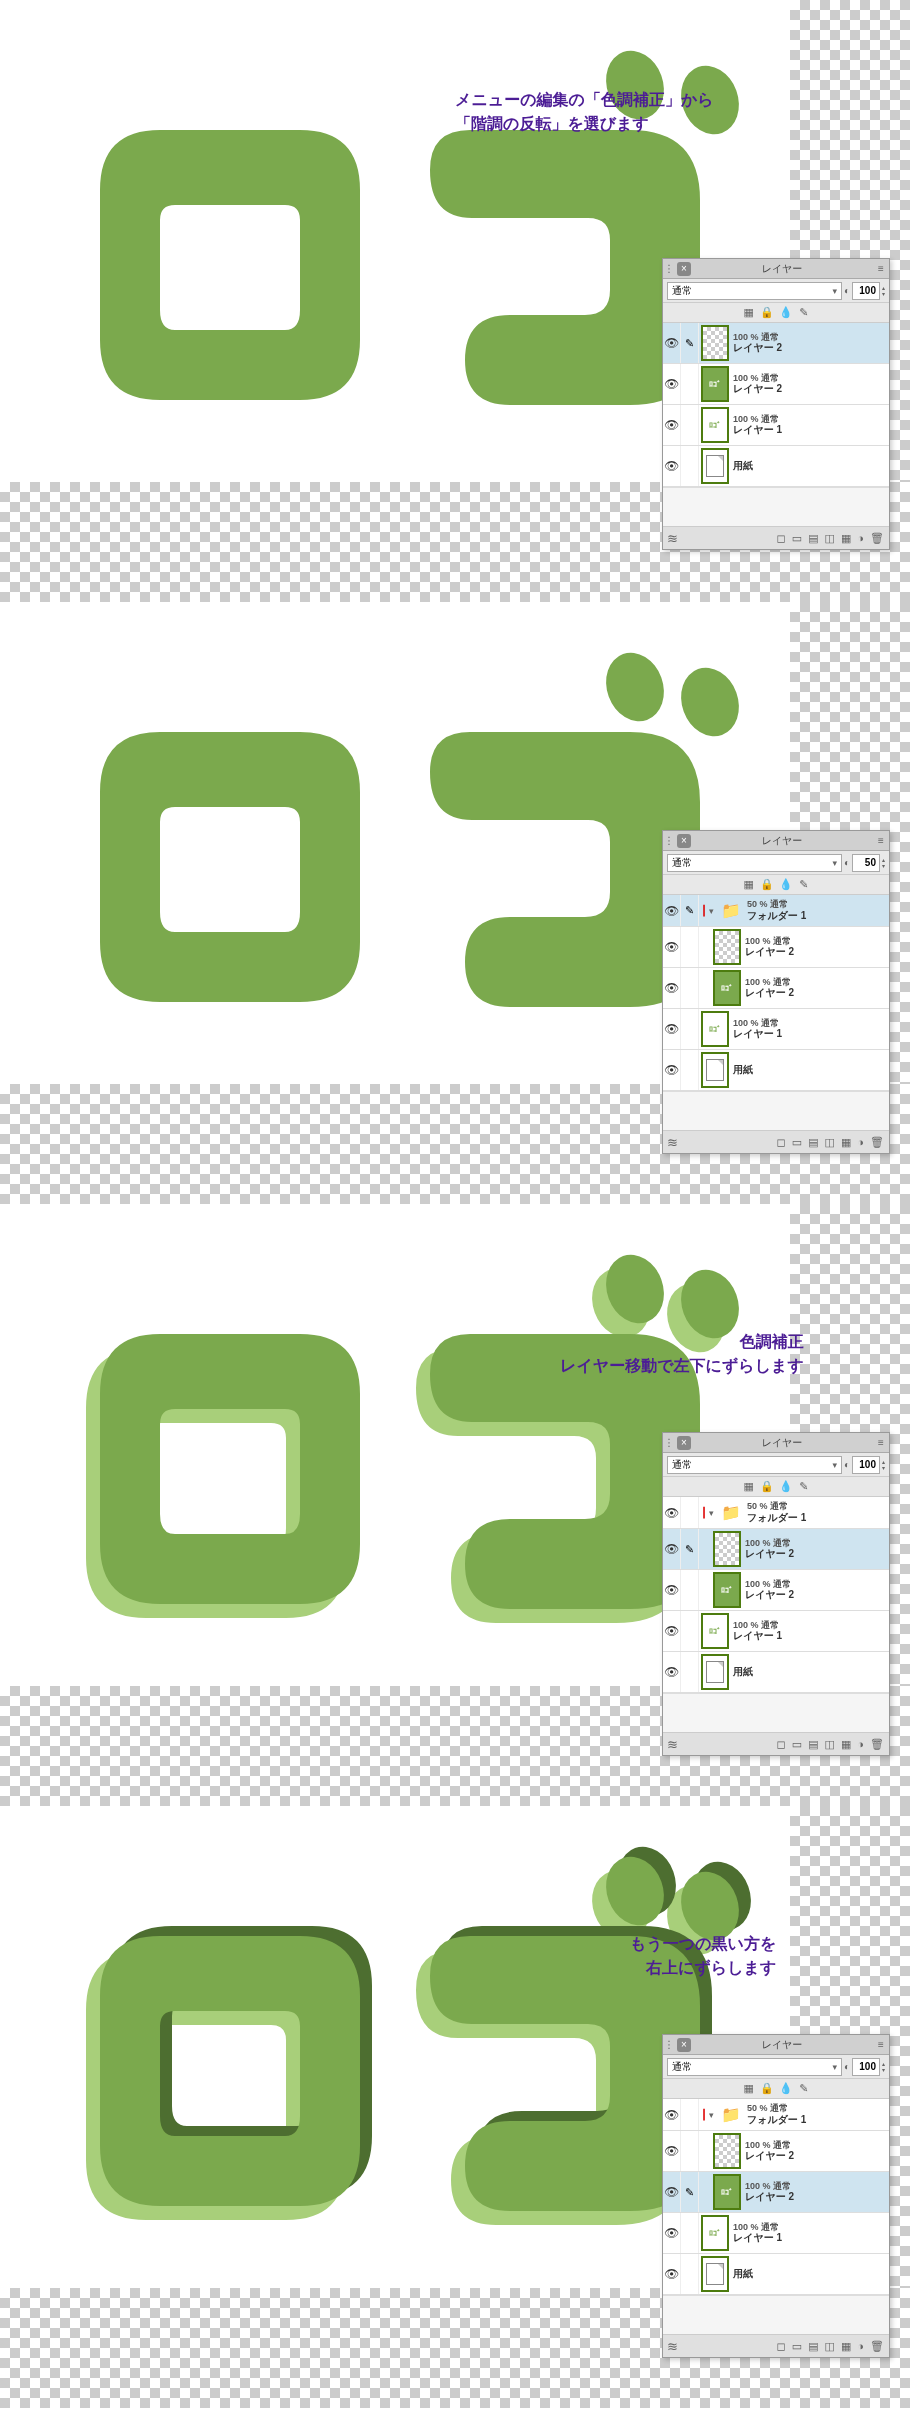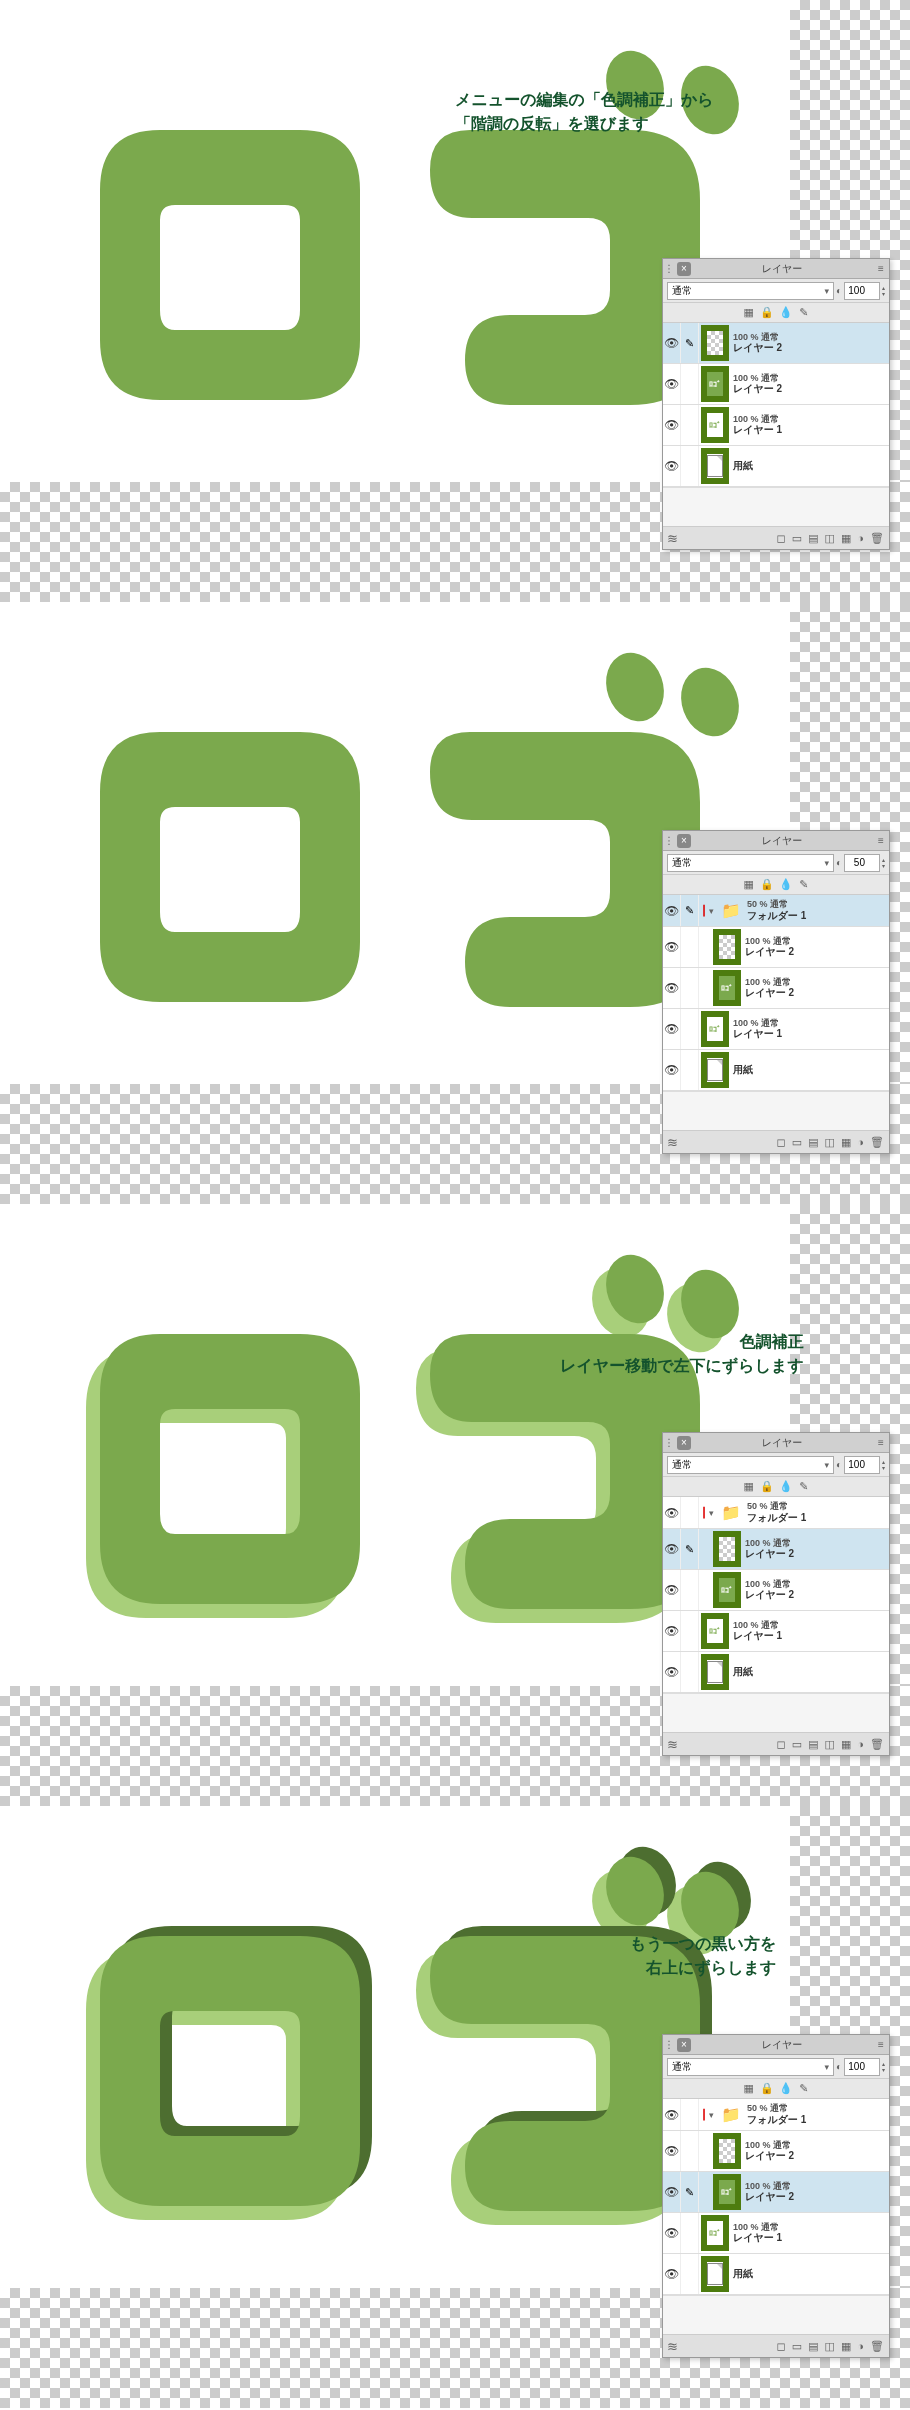--- a/index.html
+++ b/index.html
@@ -32,21 +32,21 @@
     position: absolute;
     left: 0; top: 0; right: 120px; bottom: 120px;
     background: #fff;
   }
   .logo-svg {
     position: absolute;
     left: 40px; top: 40px;
   }
   .annotation {
     position: absolute;
-    color: #14532d;
+    color: #4c1d95;
     font-size: 16px;
     font-weight: bold;
     line-height: 1.5;
     text-align: left;
     white-space: pre-line;
   }
   .annotation.right { text-align: right; }
 
   
   .panel {
@@ -101,25 +101,26 @@
     height: 18px;
     padding: 4px 4px;
     display: flex;
     align-items: center;
     justify-content: space-between;
   }
   .blend-mode-arrow { color: #666; font-size: 9px; }
   .opacity-box {
     background: #fff;
     border: 1px solid #aaa;
-    width: 36px; height: 18px;
+    width: 28px; height: 18px;
     display: flex;
     align-items: center;
     justify-content: flex-end;
-    padding: 0 14px;
+    padding: 0 3px;
+    font-weight: bold;
   }
   .opacity-arrows {
     display: flex;
     flex-direction: column;
     font-size: 6px;
     line-height: 6px;
     color: #666;
   }
   .panel-iconbar {
     background: #e8e8e8;
@@ -169,21 +170,21 @@
     font-size: 10px;
     text-align: center;
   }
   .expand-tri {
     width: 10px;
     color: #666;
     font-size: 9px;
   }
   .layer-thumb {
     width: 28px; height: 36px;
-    border: 6px solid #4d7c0f;
+    border: 2px solid #4d7c0f;
     margin: 2px 4px 2px 2px;
     background: #fff;
     flex-shrink: 0;
     display: flex;
     align-items: center;
     justify-content: center;
     font-size: 8px;
     overflow: hidden;
   }
   .thumb-checker {

